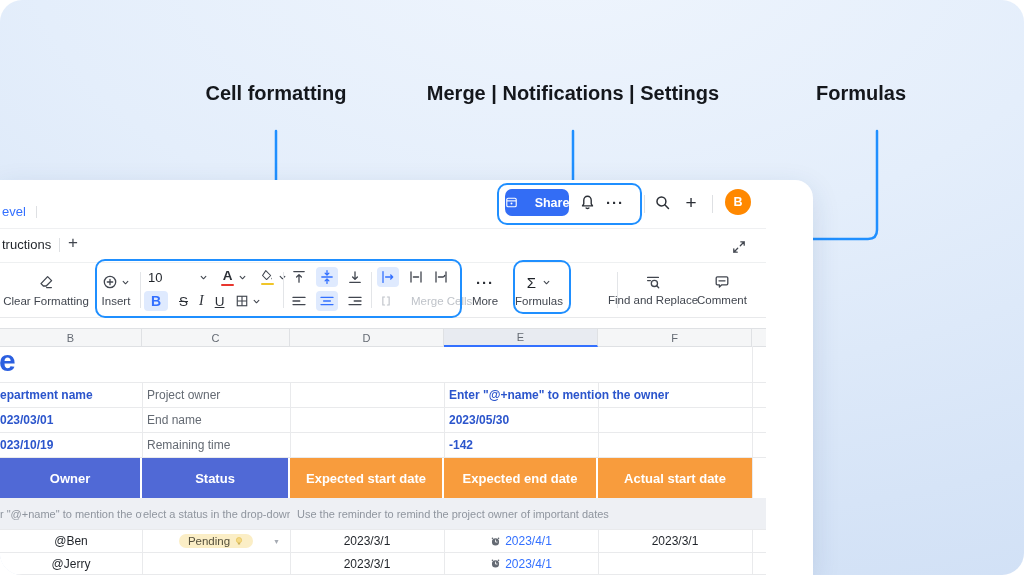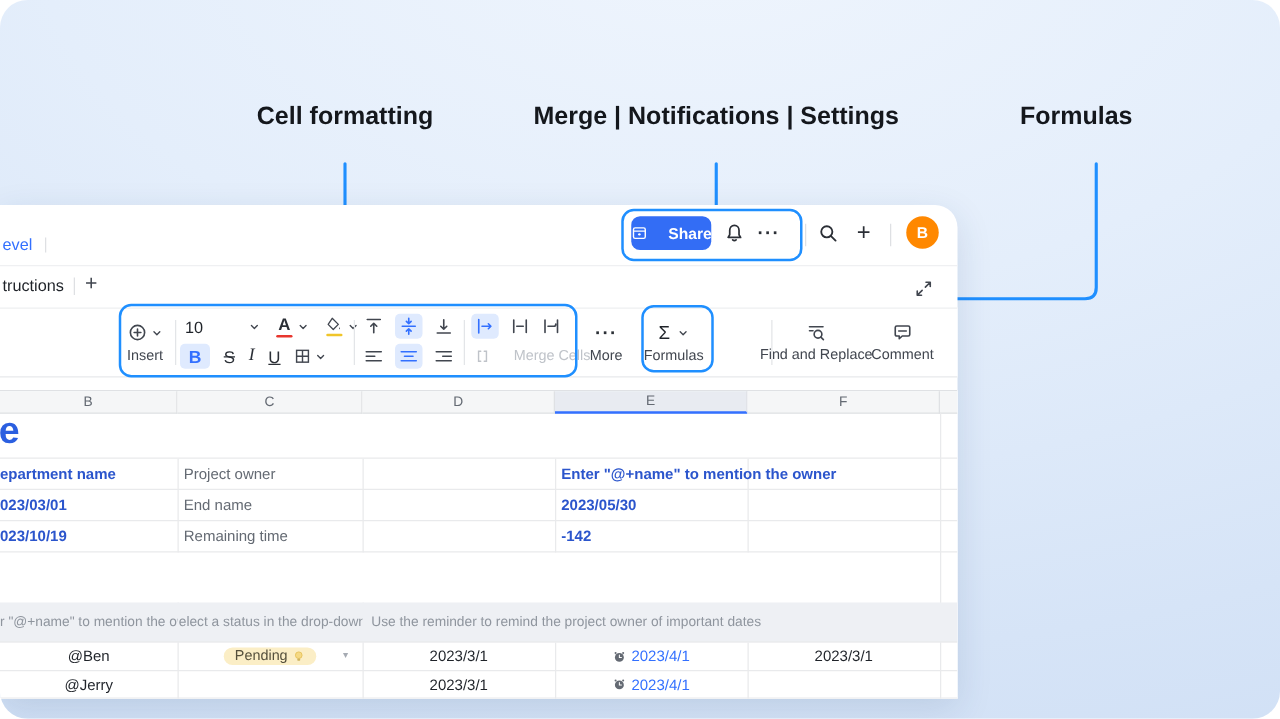--- a/index.html
+++ b/index.html
@@ -4,21 +4,21 @@
 <style>
   html,body{margin:0;padding:0;background:#fff;}
   body{width:1024px;height:575px;font-family:"Liberation Sans","DejaVu Sans",sans-serif;-webkit-font-smoothing:antialiased;}
   .canvas{position:relative;width:1024px;height:575px;border-radius:22px;overflow:hidden;
     background:radial-gradient(130% 130% at 55% -10%, #eff5fd 0%, #e4eefb 40%, #d6e4f7 78%, #cfdff5 100%);}
   
   .callout-label{position:absolute;top:82px;transform:translateX(-50%);font-size:20px;font-weight:700;color:#14171c;white-space:nowrap;}
   .lines-svg{position:absolute;left:0;top:0;pointer-events:none;}
   .callout-box{position:absolute;border:2.5px solid #1f8fff;border-radius:10px;pointer-events:none;z-index:9;}
   
-  .window{position:absolute;left:0;top:164px;width:766px;height:395px;background:#fff;border-top-right-radius:18px;box-shadow:0 8px 28px rgba(30,60,110,.13);}
+  .window{position:absolute;left:0;top:180px;width:766px;height:395px;background:#fff;border-top-right-radius:18px;box-shadow:0 8px 28px rgba(30,60,110,.13);padding-left:47px;}
   .topbar{position:absolute;left:0;top:0;width:766px;height:48px;border-bottom:1px solid #eff0f2;}
   .crumb{position:absolute;left:2px;top:24px;font-size:13px;color:#3370ff;}
   .vdiv{position:absolute;width:1px;background:#dee0e3;}
   .share-btn{position:absolute;left:505px;top:9px;width:64px;height:27px;border-radius:7px;background:#336df5;display:flex;align-items:center;justify-content:center;gap:17px;color:#fff;font-size:12.5px;font-weight:600;}
   .iconbtn{position:absolute;width:22px;height:22px;display:flex;align-items:center;justify-content:center;}
   .dots{font-size:15px;letter-spacing:1px;color:#2b2f36;font-weight:700;}
   .avatar{position:absolute;left:725px;top:9px;width:26px;height:26px;border-radius:50%;background:#ff8800;color:#fff;font-size:12.5px;font-weight:700;display:flex;align-items:center;justify-content:center;}
   .tabrow{position:absolute;left:0;top:48px;width:766px;height:34px;}
   .tab-label{position:absolute;left:2px;top:9px;font-size:13px;color:#1f2329;}
   .tab-add{position:absolute;left:68px;top:5px;font-size:17px;color:#41464f;}
@@ -130,20 +130,29 @@
         <svg width="16" height="16" viewBox="0 0 16 16">
             <path d="M9.8 2.8 H13.2 V6.2 M13.2 2.8 L9.3 6.7 M6.2 13.2 H2.8 V9.8 M2.8 13.2 L6.7 9.3" fill="none" stroke="#41464f" stroke-width="1.3" stroke-linecap="round" stroke-linejoin="round"></path>
           </svg>
       </span>
     </div>
 
     <div class="toolbar">
       <div class="callout-box" style="left:95px;top:-4px;width:363px;height:55px"></div>
       <div class="callout-box" style="left:513px;top:-3px;width:54px;height:50px"></div>
 
+      <div class="tgroup" style="left:0;width:92px">
+        <span class="icrow">
+          <svg width="16" height="16" viewBox="0 0 16 16">
+              <path d="M9.6 2.6 L13.6 6.6 L8.2 12 H5.4 L3 9.6 Z" fill="none" stroke="#41464f" stroke-width="1.3" stroke-linejoin="round"></path>
+              <path d="M8.6 13.6 H13.4" stroke="#41464f" stroke-width="1.3" stroke-linecap="round"></path>
+            </svg>
+        </span>
+        <span class="tlabel">Clear Formatting</span>
+      </div>
 
       <div class="tgroup" style="left:92px;width:48px">
         <span class="icrow">
           <span>
             <svg width="16" height="16" viewBox="0 0 16 16">
                 <circle cx="8" cy="8" r="5.7" fill="none" stroke="#41464f" stroke-width="1.3"></circle>
                 <path d="M8 5.3 V10.7 M5.3 8 H10.7" stroke="#41464f" stroke-width="1.3" stroke-linecap="round"></path>
               </svg>
           </span>
           <span>
@@ -346,20 +355,27 @@
         <span class="btxt" style="left:0;top:5px">023/03/01</span>
         <span class="gtxt" style="left:147px;top:5px">End name</span>
         <span class="btxt" style="left:449px;top:5px">2023/05/30</span>
       </div>
       <div class="srow" style="top:105px;height:25px">
         <span class="btxt" style="left:0;top:5px">023/10/19</span>
         <span class="gtxt" style="left:147px;top:5px">Remaining time</span>
         <span class="btxt" style="left:449px;top:5px">-142</span>
       </div>
 
+      <div class="srow" style="top:130px;height:40px;border-bottom:none">
+        <div class="hcell" style="left:0;width:142px;background:#5069d6">Owner</div>
+        <div class="hcell" style="left:142px;width:148px;background:#5069d6">Status</div>
+        <div class="hcell" style="left:290px;width:154px;background:#f89c3d">Expected start date</div>
+        <div class="hcell" style="left:444px;width:154px;background:#f89c3d">Expected end date</div>
+        <div class="hcell" style="left:598px;width:154px;background:#f89c3d;border-right:none">Actual start date</div>
+      </div>
 
       <div class="srow" style="top:170px;height:32px;background:#eef0f4">
         <div class="hint" style="left:0;width:142px">r "@+name" to mention the ow</div>
         <div class="hint" style="left:143px;width:147px">elect a status in the drop-down lis</div>
         <div class="hint" style="left:290px;width:462px;padding-left:7px">Use the reminder to remind the project owner of important dates</div>
       </div>
 
       <div class="srow" style="top:202px;height:23px">
         <div class="dcell" style="left:0;width:142px">@Ben</div>
         <div class="dcell" style="left:142px;width:148px">

